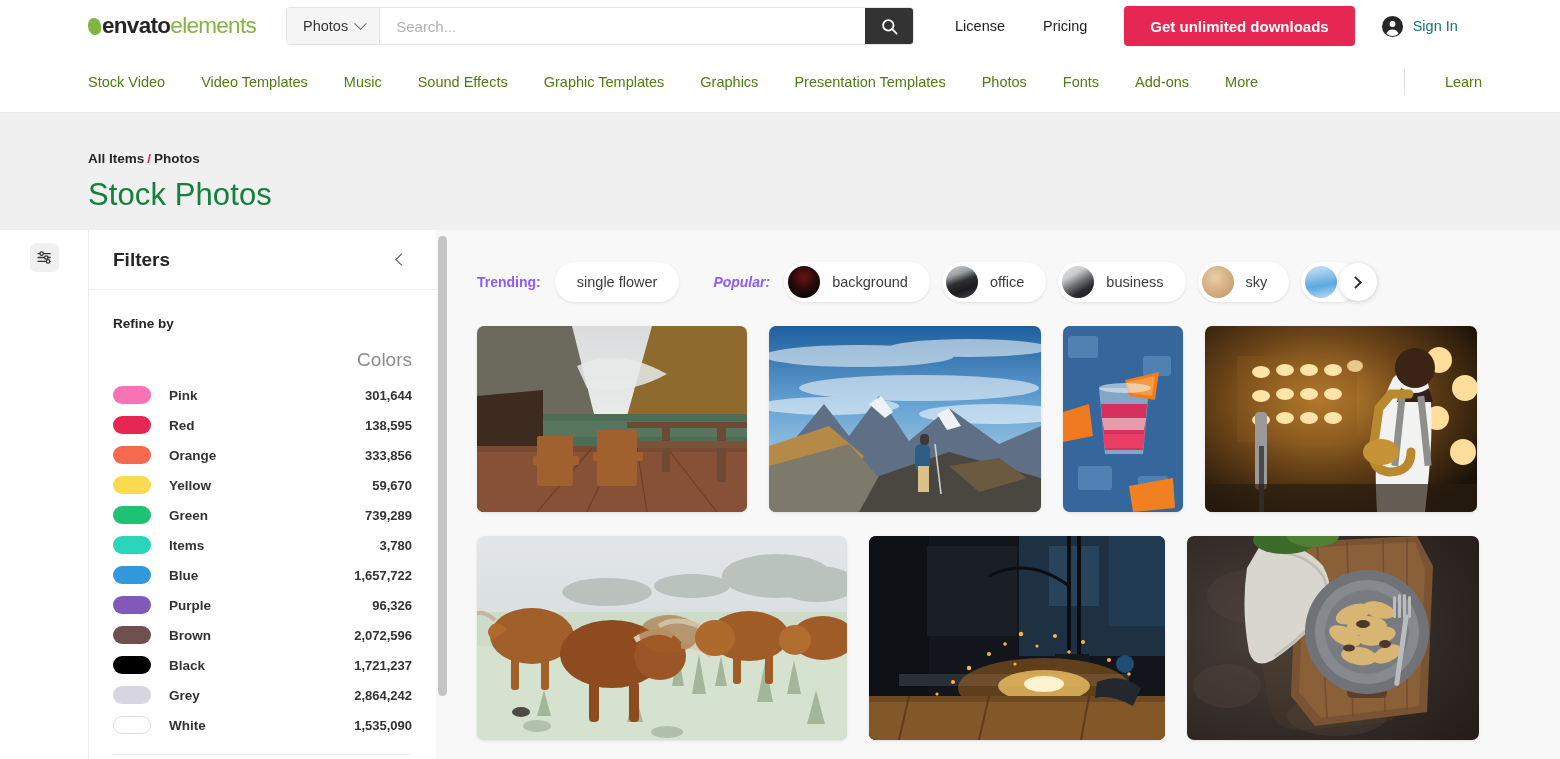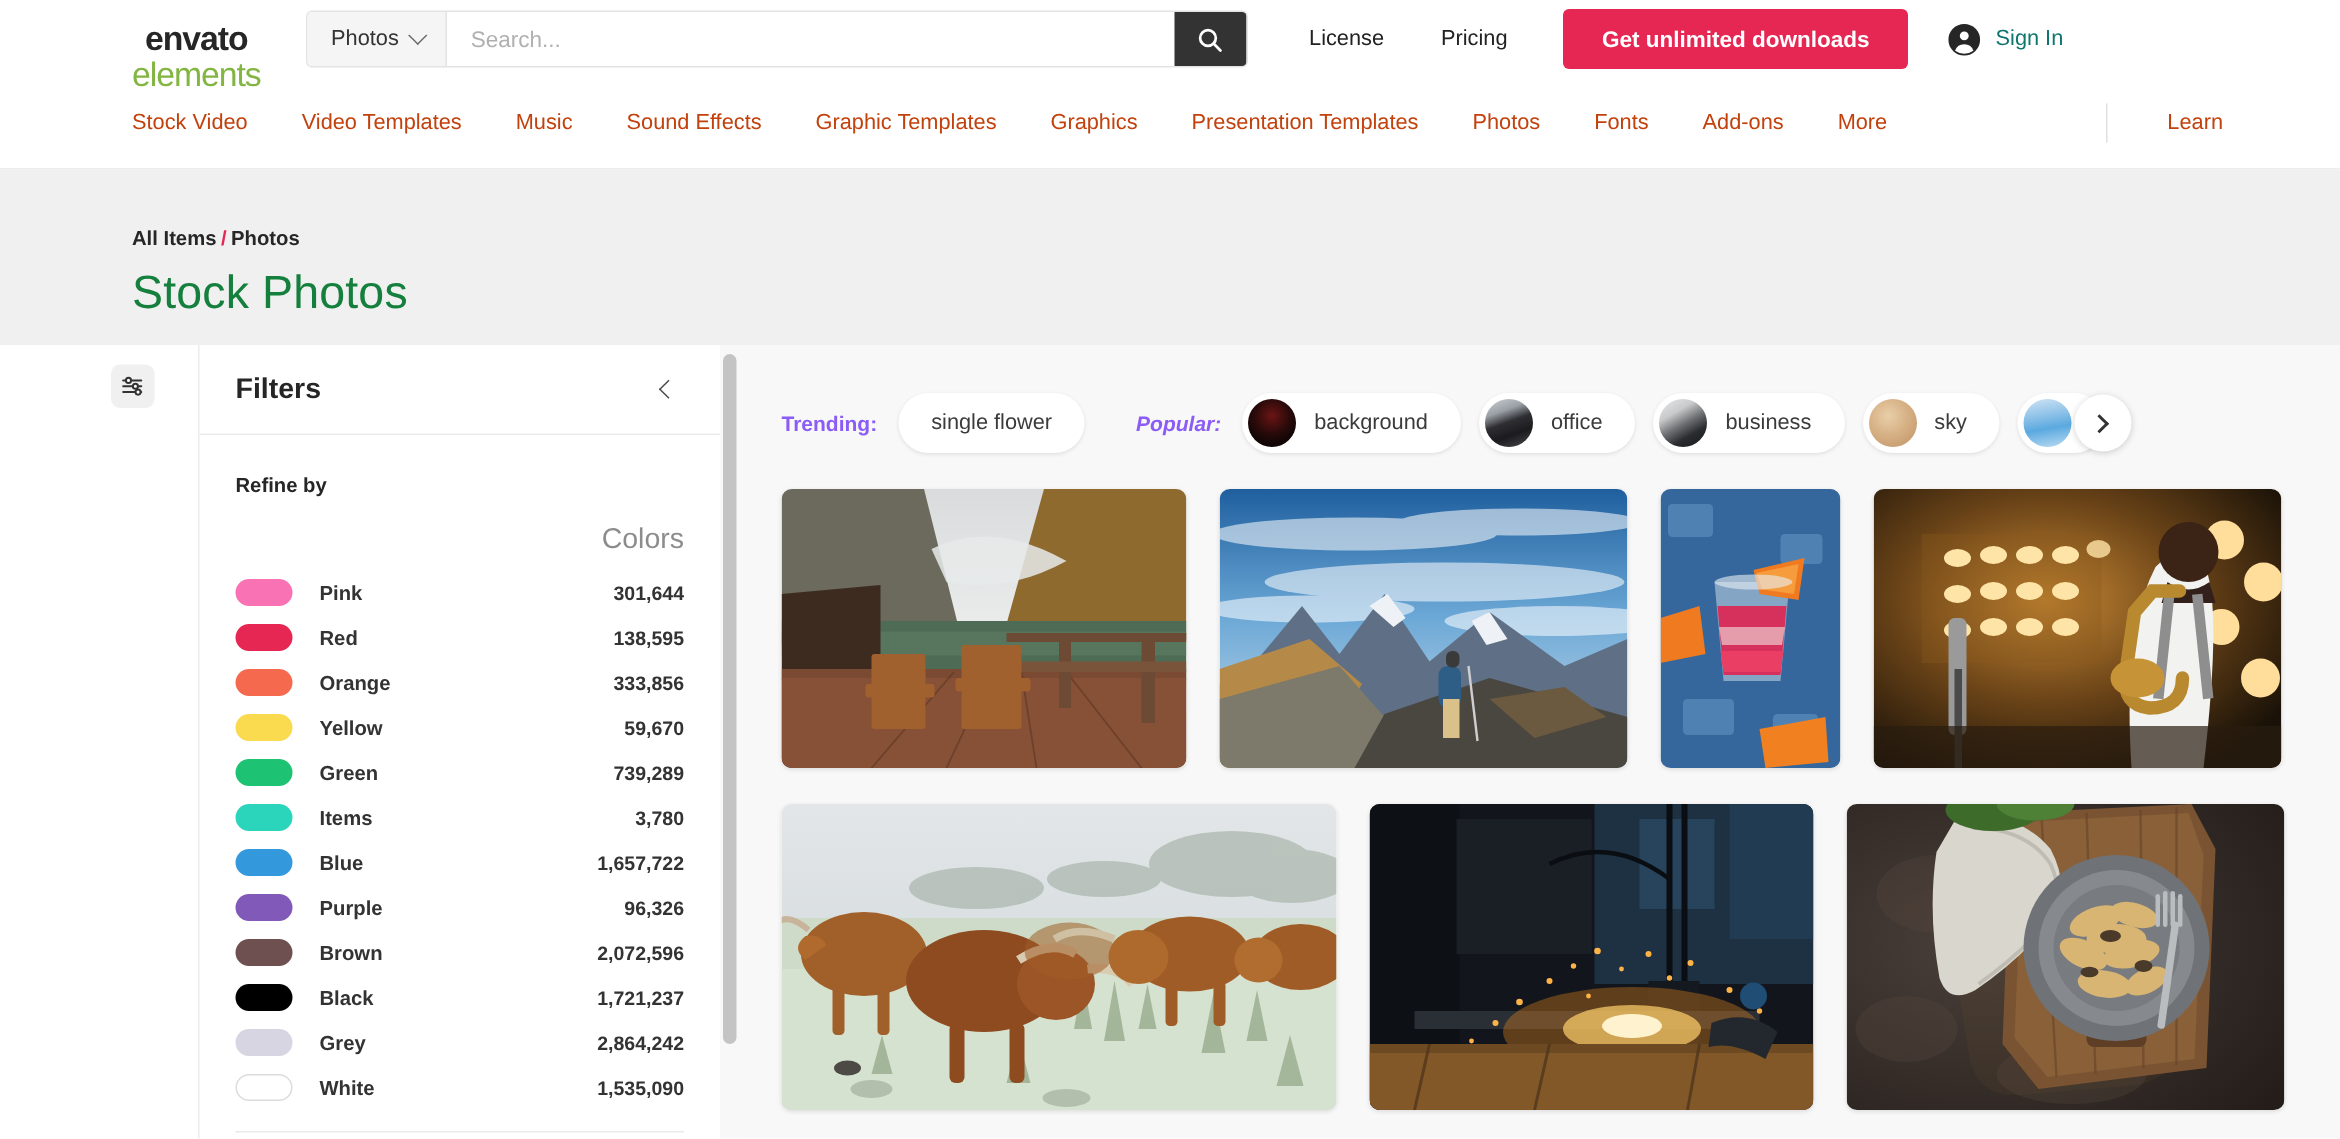--- a/index.html
+++ b/index.html
@@ -12,21 +12,21 @@
 
   
   .header {
     height: 52px;
     background: #ffffff;
     display: flex;
     align-items: center;
     padding: 0 0 0 88px;
     position: relative;
   }
-  .logo { display: flex; align-items: center; height: 24px; font-size: 0; flex-direction: column; }
+  .logo { display: flex; align-items: center; height: 24px; font-size: 0; }
   .logo-mark {
     width: 13px; height: 17px;
     background: #82b541;
     border-radius: 60% 60% 55% 55% / 70% 50% 60% 55%;
     transform: rotate(-18deg);
     display: inline-block;
     margin-right: 1px;
   }
   .logo-envato {
     font-size: 22.5px; font-weight: 700; color: #262626;
@@ -111,21 +111,21 @@
   
   .nav {
     height: 61px;
     background: #fff;
     display: flex; align-items: center;
     padding: 0 60px 0 88px;
     border-bottom: 1px solid #ececec;
   }
   .nav-items { display: flex; align-items: center; gap: 0; flex: 1; }
   .nav-item {
-    font-size: 14.5px; color: #c2410c;
+    font-size: 14.5px; color: #4d7c0f;
     padding: 0 18px; cursor: pointer; white-space: nowrap;
   }
   .nav-item:first-child { padding-left: 0; }
   .nav-divider { width: 1px; height: 26px; background: #e0e0e0; margin: 0 22px 0 0; }
   .nav-right { display: flex; align-items: center; }
 
   
   .hero {
     background: #f0f0f0;
     height: 117px;
@@ -133,21 +133,21 @@
   }
   .breadcrumb { font-size: 13.5px; font-weight: 700; color: #262626; }
   .breadcrumb .sep { color: #e62753; margin: 0 3px; }
   .breadcrumb a { color: #262626; text-decoration: none; cursor: pointer; }
   .page-title {
     font-size: 31px; font-weight: 300; color: #15803d;
     margin-top: 11px; letter-spacing: 0.1px;
   }
 
   
-  .body-wrap { display: flex; height: 529px; background: #f8f8f8; margin-left: 44px; }
+  .body-wrap { display: flex; height: 529px; background: #f8f8f8; }
 
   .rail {
     width: 88px; background: #fff;
     display: flex; justify-content: center;
     padding-top: 13px;
     flex-shrink: 0;
   }
   .rail-btn {
     width: 29px; height: 29px;
     background: #f0f0f0;

